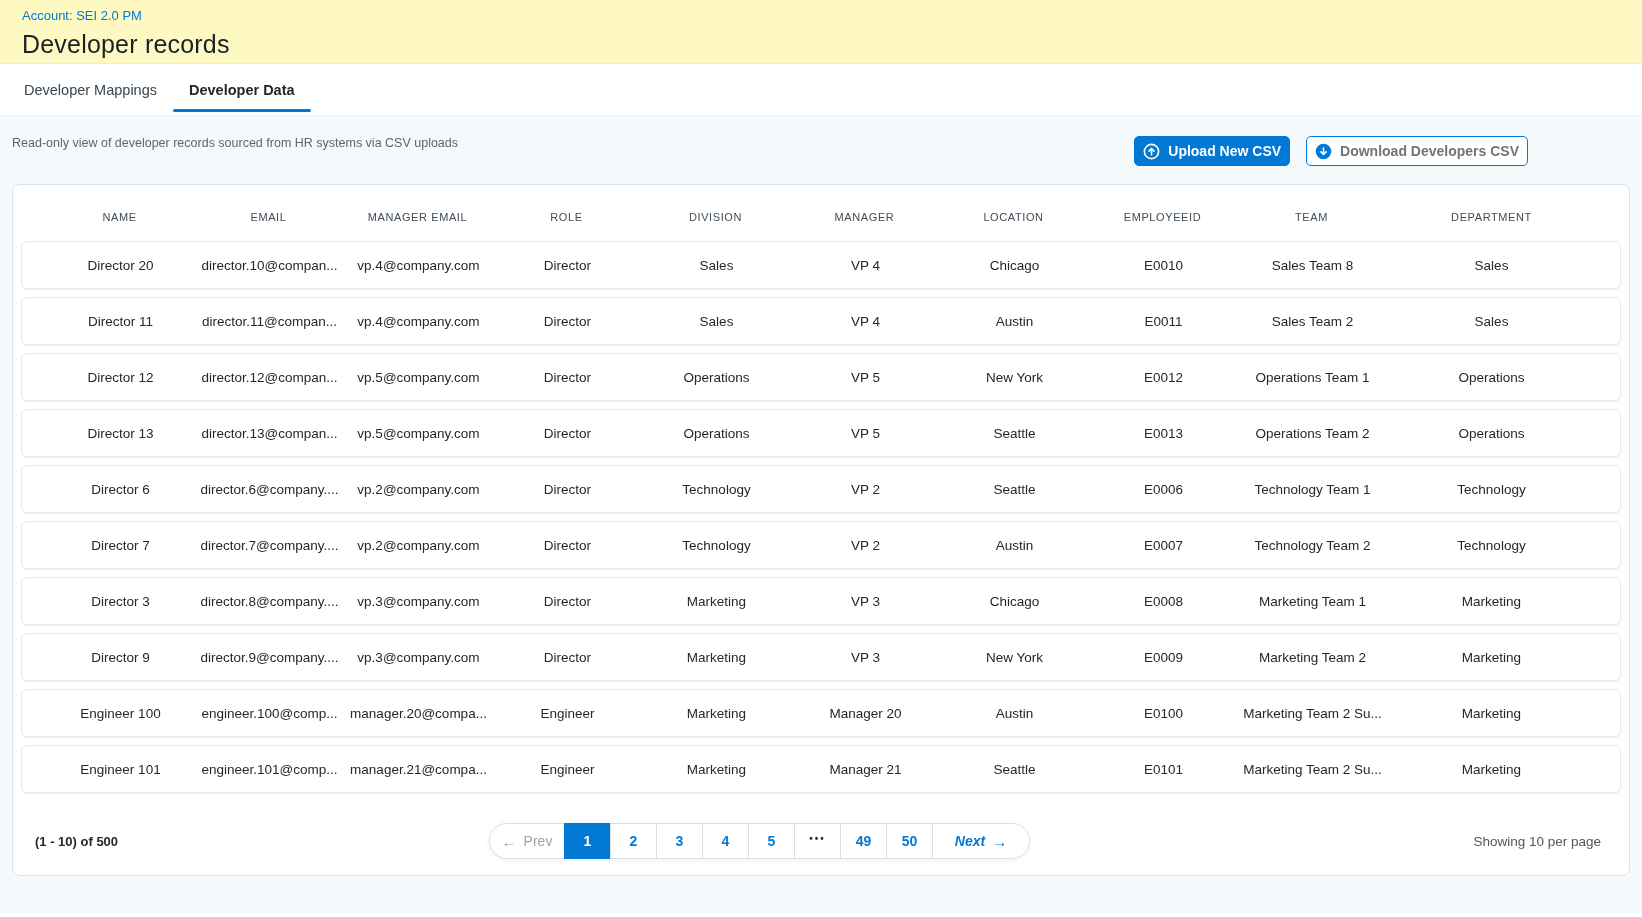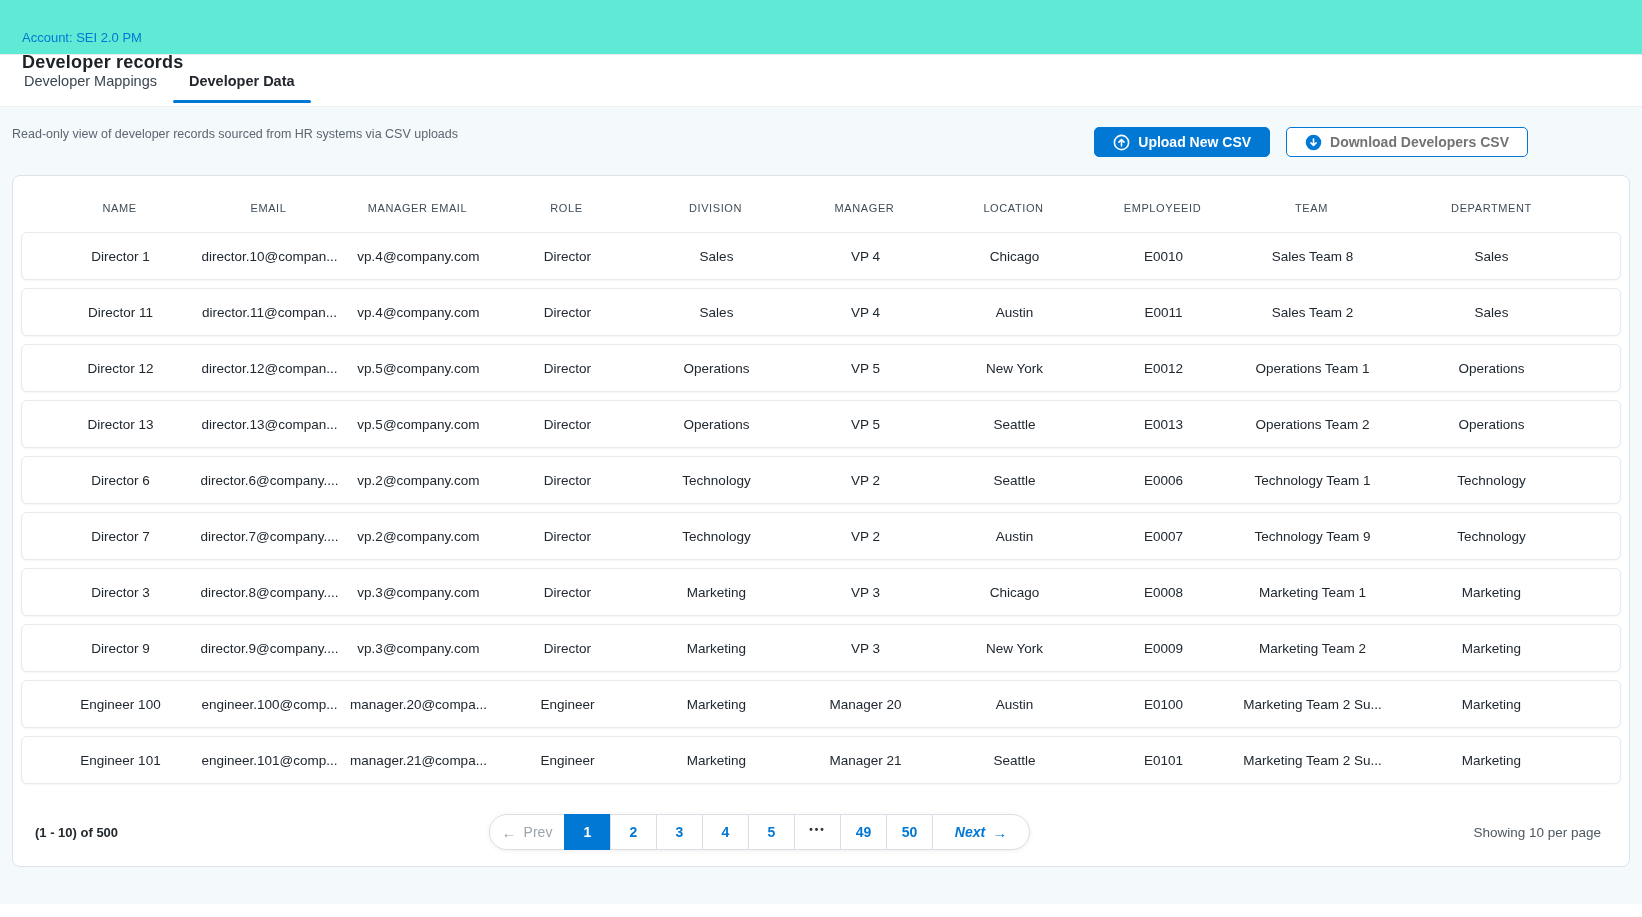--- a/index.html
+++ b/index.html
@@ -2,35 +2,35 @@
 <html><head>
 <meta charset="utf-8">
 <style>
   * { box-sizing: border-box; margin: 0; padding: 0; }
   html,body { width:1642px; height:917px; }
   body {
     font-family: "Liberation Sans", sans-serif;
     background:#ffffff; color:#22292f; overflow:hidden; position:relative;
   }
   
-  .topbar { height:55px; padding:28px 24px 0 22px; background:#5eead4; border-bottom:1px solid #e7ebee; }
+  .topbar { height:64px; padding:6px 24px 0 22px; background:#fef9c3; border-bottom:1px solid #e7ebee; }
   .account-link { font-size:13px; color:#0278d5; cursor:pointer; display:inline-block; }
-  .page-title { font-size:18px; font-weight:700; color:#1b2126; margin-top:6px; letter-spacing:.2px; }
+  .page-title { font-size:25px; font-weight:400; color:#1b2126; margin-top:6px; letter-spacing:.2px; }
   
   .tabbar { height:52px; background:#fff; display:flex; align-items:stretch; padding-left:8px; border-bottom:1px solid #eef1f4; }
   .tab { position:relative; display:flex; align-items:center; padding:0 16px; font-size:14.5px; color:#3a4650; font-weight:500; cursor:pointer; }
   .tab.active { font-weight:700; color:#22272d; }
   .tab.active::after { content:""; position:absolute; left:0; right:0; bottom:3px; height:3px; background:#0278d5; border-radius:2px; }
   
   .section { background:#f4f9fc; height:797px; padding:16px 12px 0 12px; }
   .section-header { display:flex; justify-content:space-between; align-items:flex-start; padding-right:102px; }
   .sh-title { font-size:16px; font-weight:700; color:#1f262c; }
   .sh-sub { font-size:12.5px; color:#5b6770; margin-top:4px; }
   .btn-row { display:flex; gap:16px; margin-top:4px; }
-  .btn { height:30px; display:flex; align-items:center; gap:8px; padding:0 18px; border-radius:5px; font-size:14px; font-weight:700; cursor:pointer; white-space:nowrap; }
+  .btn { height:30px; display:flex; align-items:center; gap:8px; padding:0 8px; border-radius:5px; font-size:14px; font-weight:700; cursor:pointer; white-space:nowrap; }
   .btn-primary { background:#0278d5; color:#fff; border:1px solid #0278d5; }
   .btn-outline { background:#fff; color:#737373; border:1.5px solid #0278d5; }
   .btn svg { display:block; }
   
   .table-card { margin-top:18px; background:#fff; border:1px solid #dce3e8; border-radius:8px; height:692px; padding:0 8px; position:relative;text-align:center; }
   .thead { display:grid; grid-template-columns:repeat(9,149px) minmax(0,1fr); height:56px; align-items:center; padding:8px 24px 0 24px; }
   .th { font-size:11px; font-weight:500; letter-spacing:.6px; color:#3f4c57; text-transform:uppercase; white-space:nowrap; overflow:hidden; }
   .rows { }
   .trow { display:grid; grid-template-columns:repeat(9,149px) minmax(0,1fr); align-items:center; height:48px; margin-bottom:8px; padding:0 24px; background:#fff; border:1px solid #e6ebef; border-radius:6px; box-shadow:0 1px 2px rgba(20,40,60,.05); }
   .td { font-size:13.5px; color:#202830; white-space:nowrap; overflow:hidden; }
@@ -97,21 +97,21 @@
         <div class="th">ROLE</div>
         <div class="th">DIVISION</div>
         <div class="th">MANAGER</div>
         <div class="th">LOCATION</div>
         <div class="th">EMPLOYEEID</div>
         <div class="th">TEAM</div>
         <div class="th">DEPARTMENT</div>
       </div>
     <div class="rows" id="rows">
         <div class="trow">
-          <div class="td">Director 1</div>
+          <div class="td">Director 20</div>
           <div class="td">director.10@compan...</div>
           <div class="td">vp.4@company.com</div>
           <div class="td">Director</div>
           <div class="td">Sales</div>
           <div class="td">VP 4</div>
           <div class="td">Chicago</div>
           <div class="td">E0010</div>
           <div class="td">Sales Team 8</div>
           <div class="td">Sales</div>
         </div>
@@ -165,21 +165,21 @@
         </div>
         <div class="trow">
           <div class="td">Director 7</div>
           <div class="td">director.7@company....</div>
           <div class="td">vp.2@company.com</div>
           <div class="td">Director</div>
           <div class="td">Technology</div>
           <div class="td">VP 2</div>
           <div class="td">Austin</div>
           <div class="td">E0007</div>
-          <div class="td">Technology Team 9</div>
+          <div class="td">Technology Team 2</div>
           <div class="td">Technology</div>
         </div>
         <div class="trow">
           <div class="td">Director 3</div>
           <div class="td">director.8@company....</div>
           <div class="td">vp.3@company.com</div>
           <div class="td">Director</div>
           <div class="td">Marketing</div>
           <div class="td">VP 3</div>
           <div class="td">Chicago</div>

